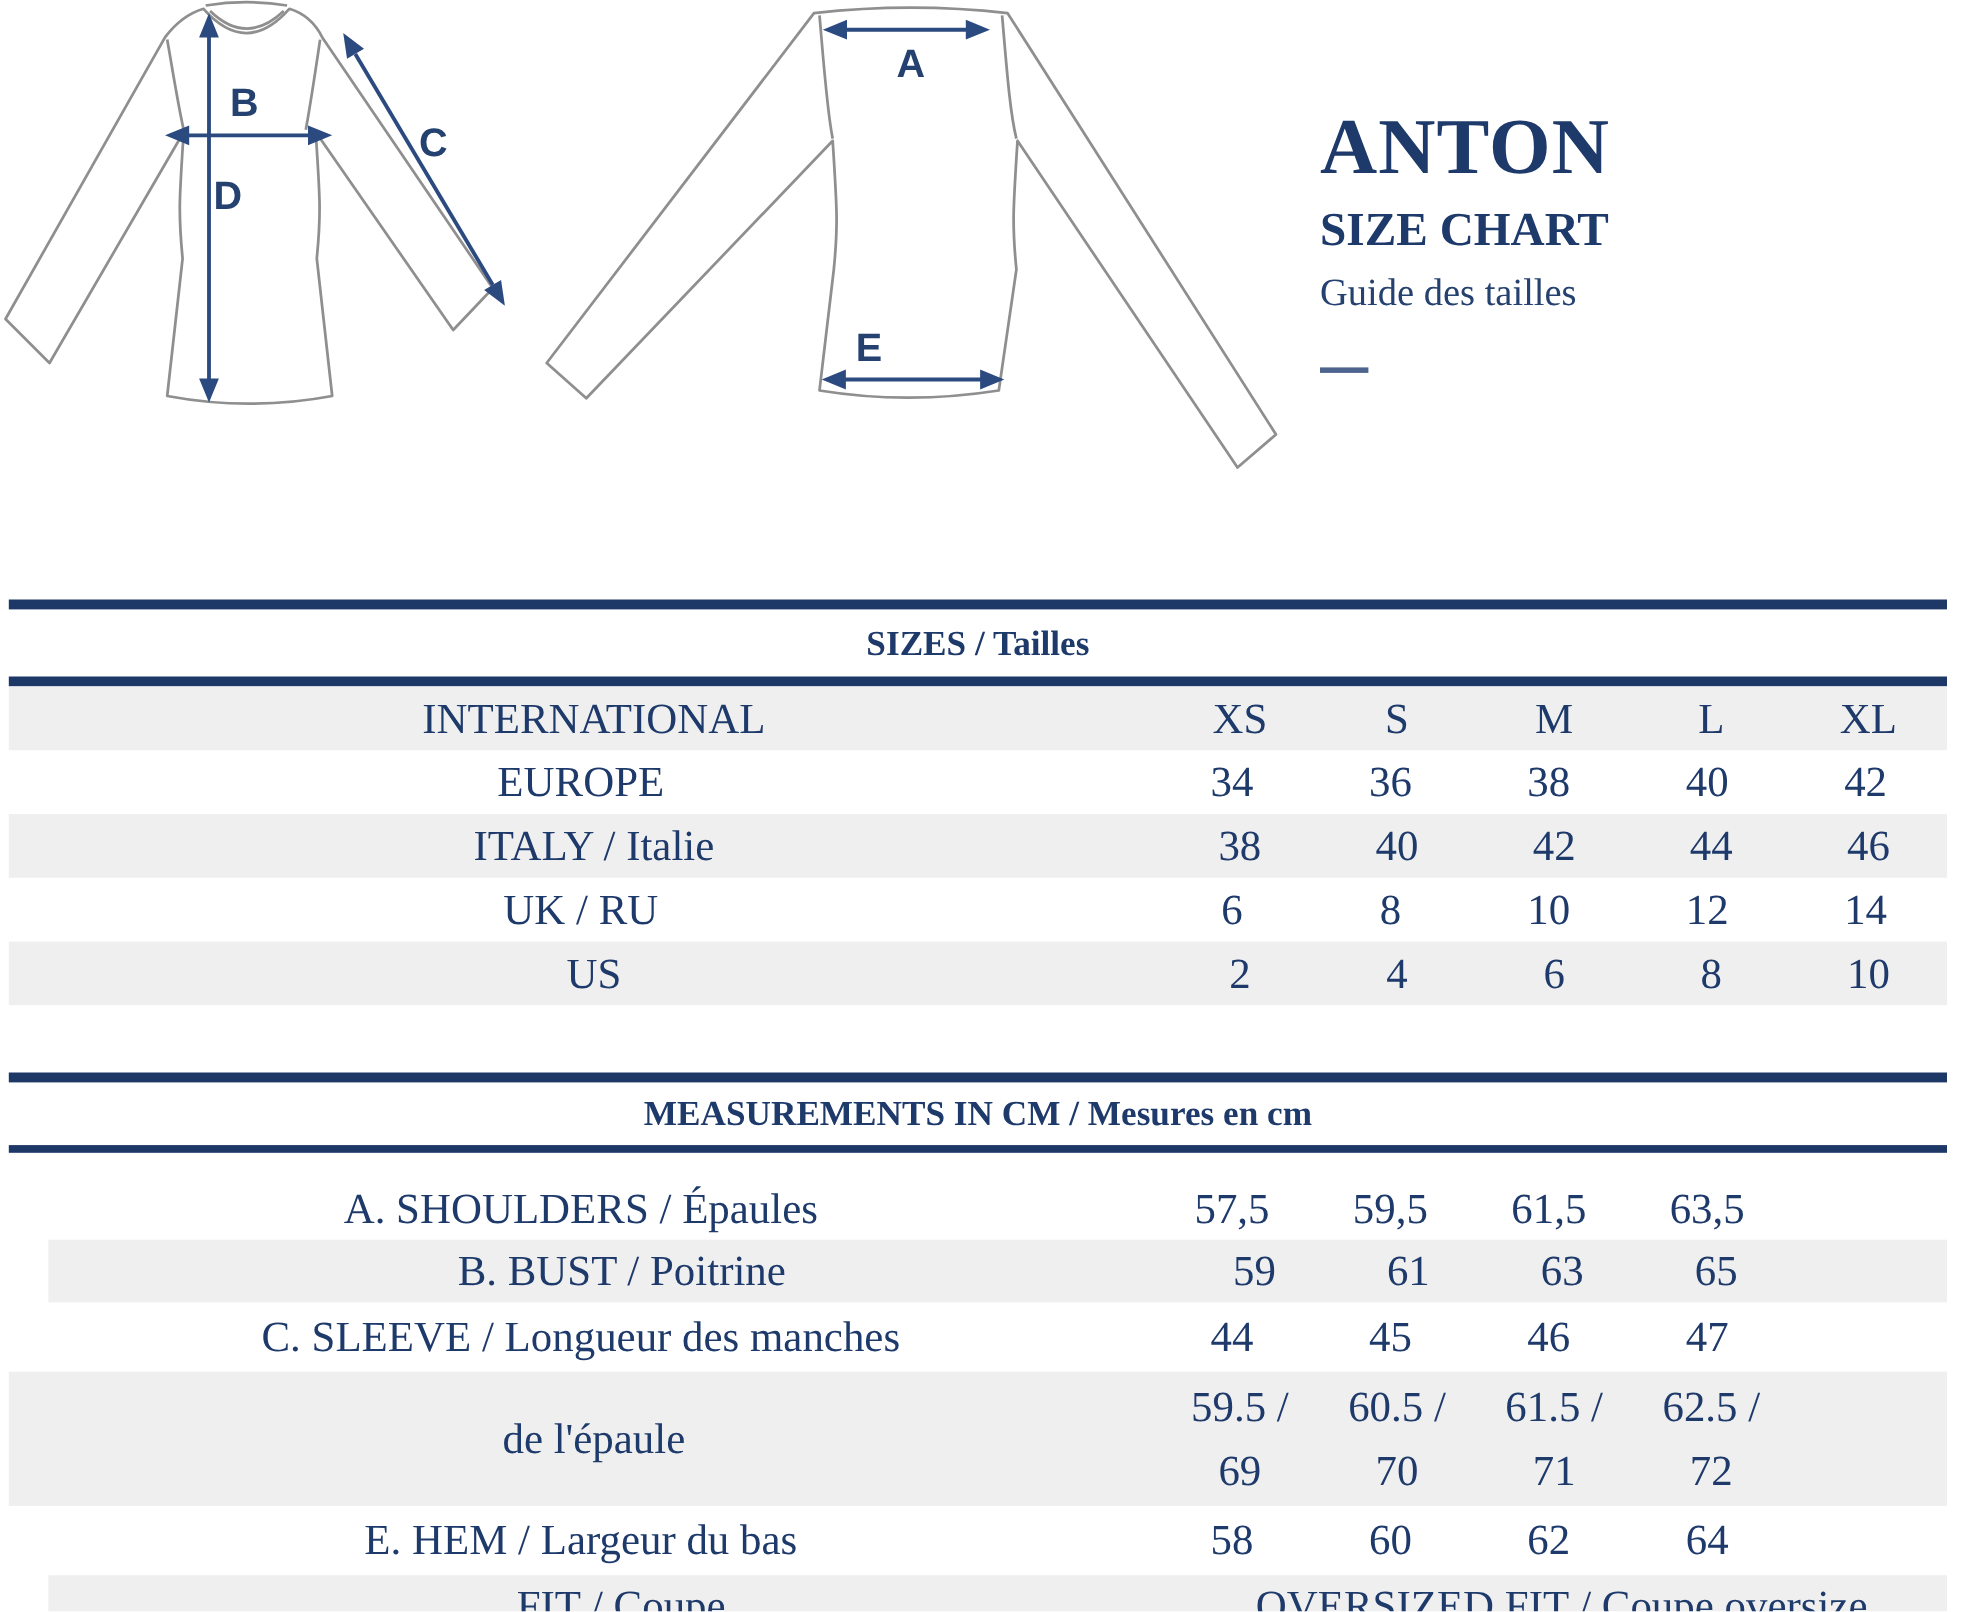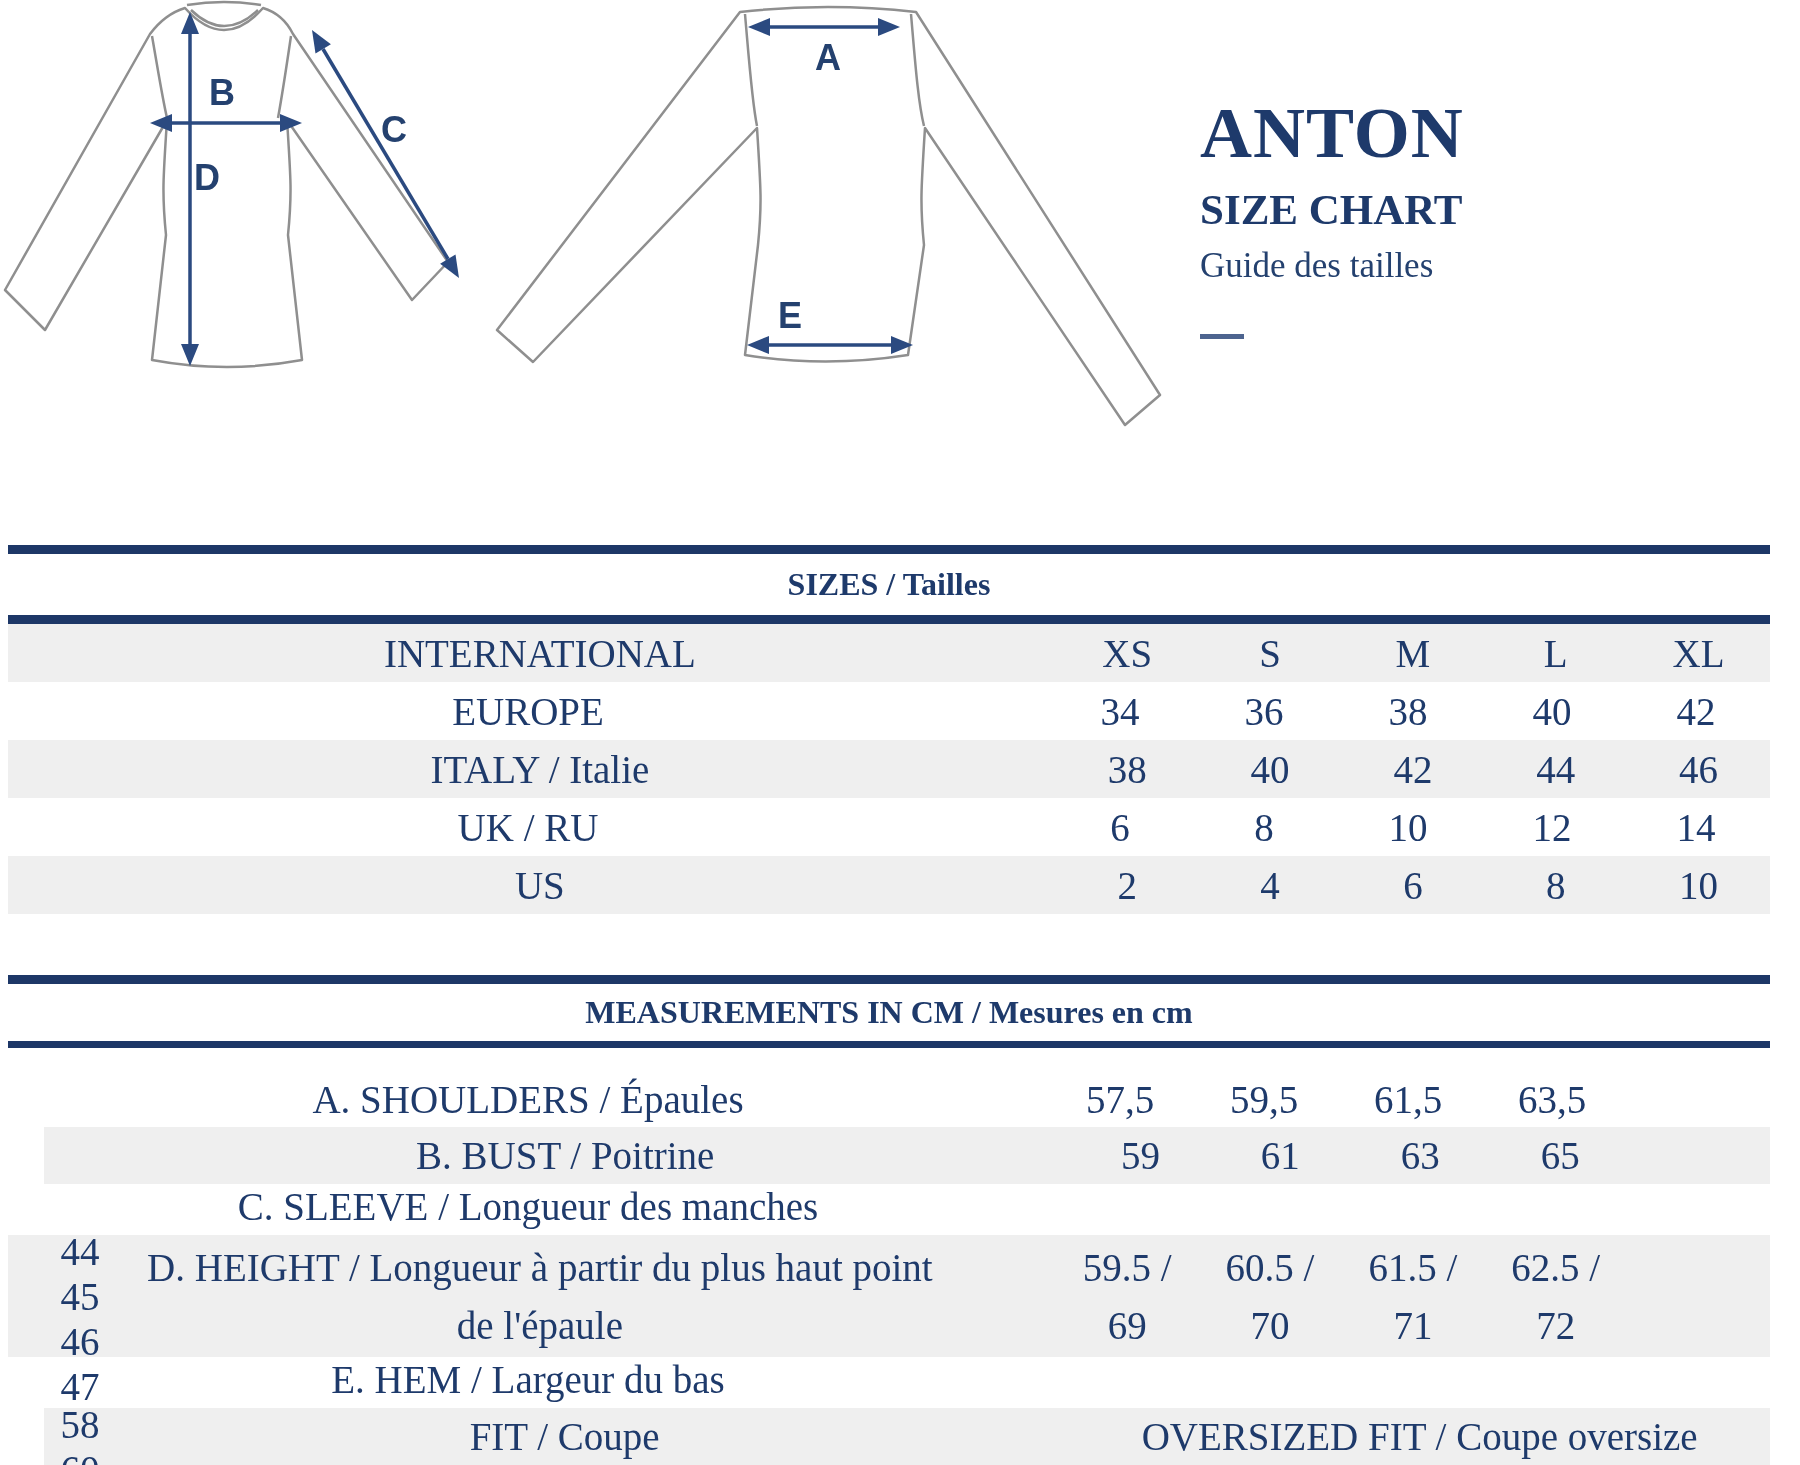--- a/index.html
+++ b/index.html
@@ -18,21 +18,21 @@
   .rule{height:9px;background:#1d3767;}
   .rule.thin{height:7px;}
   .thead{height:61px;display:flex;align-items:center;justify-content:center;
          font-weight:bold;font-size:32px;text-align:center;}
   .thead.m{height:57px;}
   .row{display:flex;}
   .row.alt{background:#efefef;padding-left:16px;}
   .cell{display:flex;align-items:center;justify-content:center;font-size:39px;}
   .label{width:1040px;text-align:center;}
   .v{width:144px;}
-  .h58{height:58px;} .h55{height:55px;margin-top:24px;} .h57{height:57px;margin-left:36px;} .h63{height:51px;flex-direction:column;}
+  .h58{height:58px;} .h55{height:55px;margin-top:24px;} .h57{height:57px;margin-left:36px;} .h63{height:63px;}
   .gap{height:61px;background:#ffffff;}
   
   .drow{height:122px;}
   .drow .two{display:flex;flex-direction:column;justify-content:center;}
   .drow .ln{height:58px;display:flex;align-items:center;justify-content:center;font-size:39px;}
   
   .fitspan{width:722px;}
 </style>
 </head>
 <body>
@@ -178,21 +178,20 @@
       <div class="cell label">C. SLEEVE / Longueur des manches</div>
       <div class="cell v">44</div>
       <div class="cell v">45</div>
       <div class="cell v">46</div>
       <div class="cell v">47</div>
       <div class="cell v"></div>
     </div>
 
     <div class="row alt drow">
       <div class="label two">
-        <div class="ln">D. HEIGHT / Longueur à partir du plus haut point</div>
         <div class="ln">de l'épaule</div>
       </div>
       <div class="v two">
         <div class="ln">59.5 /</div>
         <div class="ln">69</div>
       </div>
       <div class="v two">
         <div class="ln">60.5 /</div>
         <div class="ln">70</div>
       </div>

